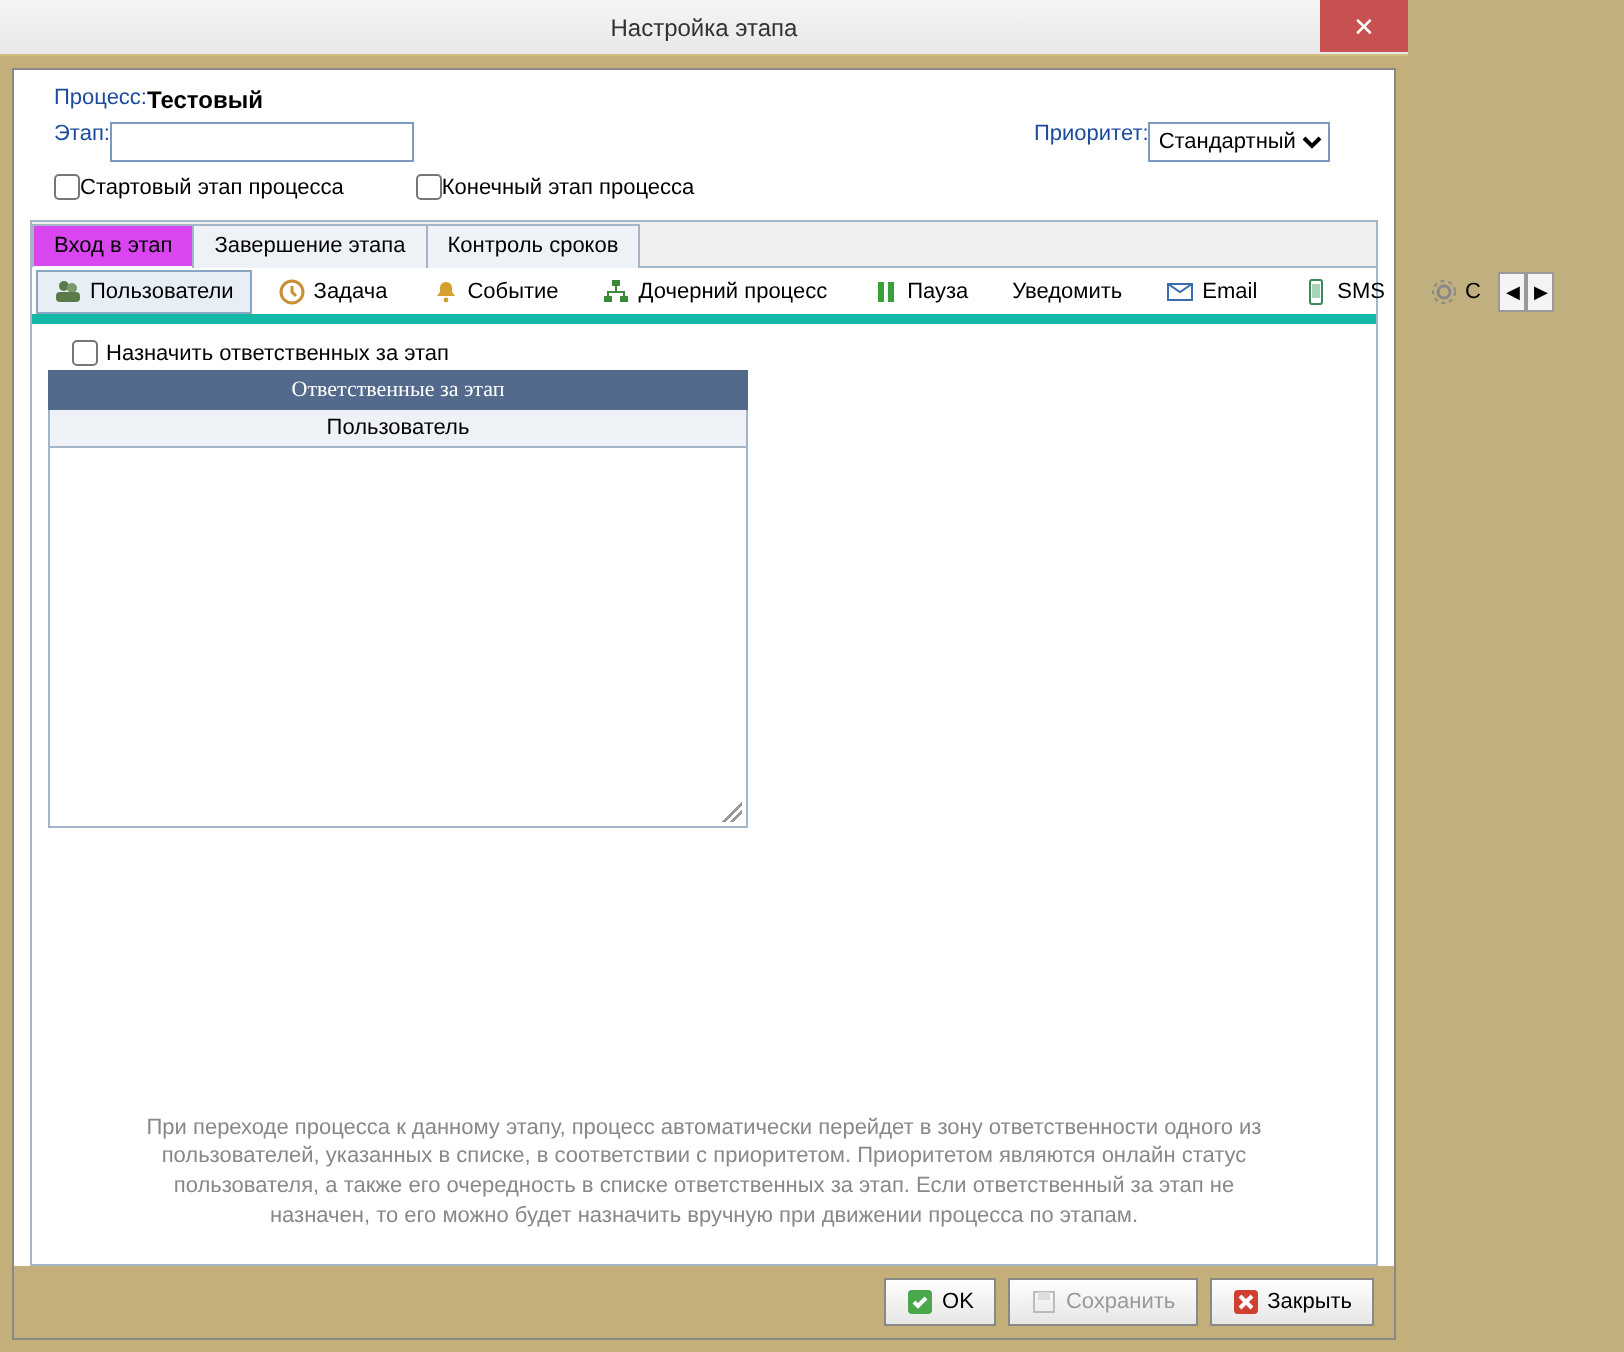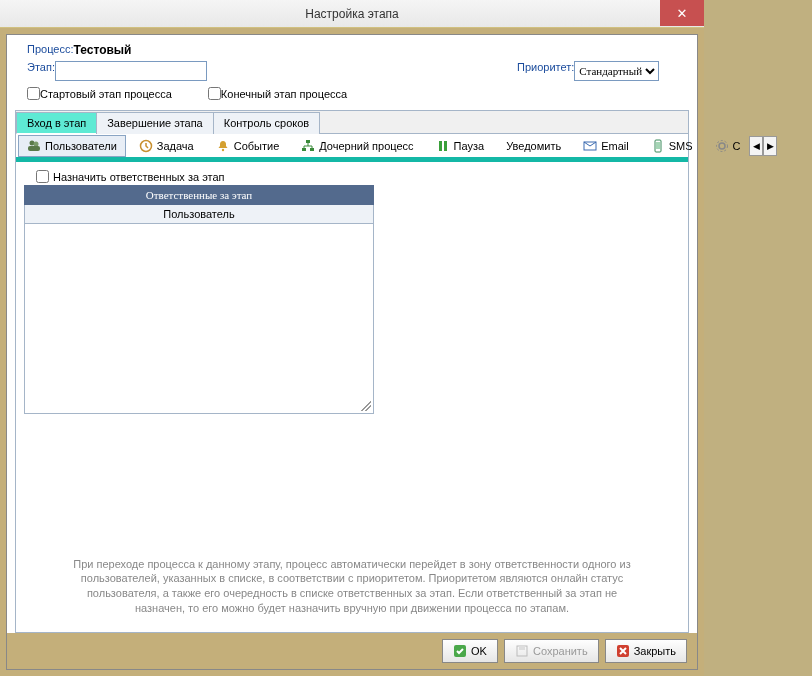--- a/index.html
+++ b/index.html
@@ -12,28 +12,28 @@
 .inner-panel { background: #fff; border: 1px solid #888; height: 100%; display: flex; flex-direction: column; }
 .header-banner { background: #45648a; padding: 10px 18px 12px; border-bottom: 3px solid #e67817; }
 .header-title { font-style: italic; font-size: 22px; color: #fff; font-family: Georgia, serif; }
 .header-subtitle { font-style: italic; font-size: 12px; color: #d5dde8; font-family: Georgia, serif; margin-top: 2px; }
 .form-area { padding: 8px 20px 6px; }
 .row { display: flex; gap: 16px; margin-bottom: 6px; align-items: flex-end; }
 .field-group { display: flex; flex-direction: row; }
 .label-blue { color: #1a4b9c; font-size: 11px; margin-bottom: 2px; }
 .value-bold { font-weight: bold; font-size: 12px; }
 .txt-input { border: 1px solid #7a9ac0; height: 20px; padding: 2px 4px; font-size: 11px; }
-.select { border: 1px solid #7a9ac0; height: 20px; font-size: 11px; background: #fff; font-family: Liberation Serif, serif; }
+.select { border: 1px solid #7a9ac0; height: 20px; font-size: 11px; background: #fff; }
 .checkbox-row { display: flex; gap: 36px; margin-top: 6px; }
 .chk { display: flex; align-items: center; gap: 0; }
 .chk input { width: 13px; height: 13px; }
 .tabs-outer { margin: 4px 8px 0; flex: 1; display: flex; flex-direction: column; border: 1px solid #a5b5c8; background: #fff; }
 .tabs-top { display: flex; background: #f0f0f0; border-bottom: 1px solid #a5b5c8; }
 .tab-top { padding: 4px 10px; border: 1px solid #a5b5c8; border-bottom: none; background: #eef2f7; margin-right: -1px; cursor: pointer; position: relative; top: 1px; font-size: 11px; }
-.tab-top.active { background: #5eead4; border-bottom: 1px solid #fff; }
+.tab-top.active { background: #d946ef; border-bottom: 1px solid #fff; }
 .toolbar { display: flex; align-items: center; border-bottom: 5px solid #14b8a6; height: 28px; background: #fff; padding: 0 2px; }
 .tb-btn { display: flex; align-items: center; gap: 4px; padding: 3px 8px; cursor: pointer; font-size: 11px; border: 1px solid transparent; white-space: nowrap; }
 .tb-btn.active { border: 1px solid #8aa5c4; background: #e8eef6; }
 .tb-sep { width: 1px; height: 20px; background: #c5c5c5; margin: 0 2px; }
 .scroll-ctrl { display: flex; margin-left: auto; }
 .scroll-btn { width: 14px; height: 20px; border: 1px solid #999; background: #f4f4f4; display: flex; align-items: center; justify-content: center; cursor: pointer; font-size: 9px; }
 .content-area { flex: 1; padding: 8px; display: flex; flex-direction: column; }
 .resp-box { width: 350px; }
 .chk-line { display: flex; align-items: center; gap: 4px; margin-bottom: 2px; margin-left: 12px; }
 .resp-header { background: #536a8d; color: #fff; text-align: center; padding: 3px; font-size: 11px; border: 1px solid #536a8d; font-family: Liberation Serif, serif; }

